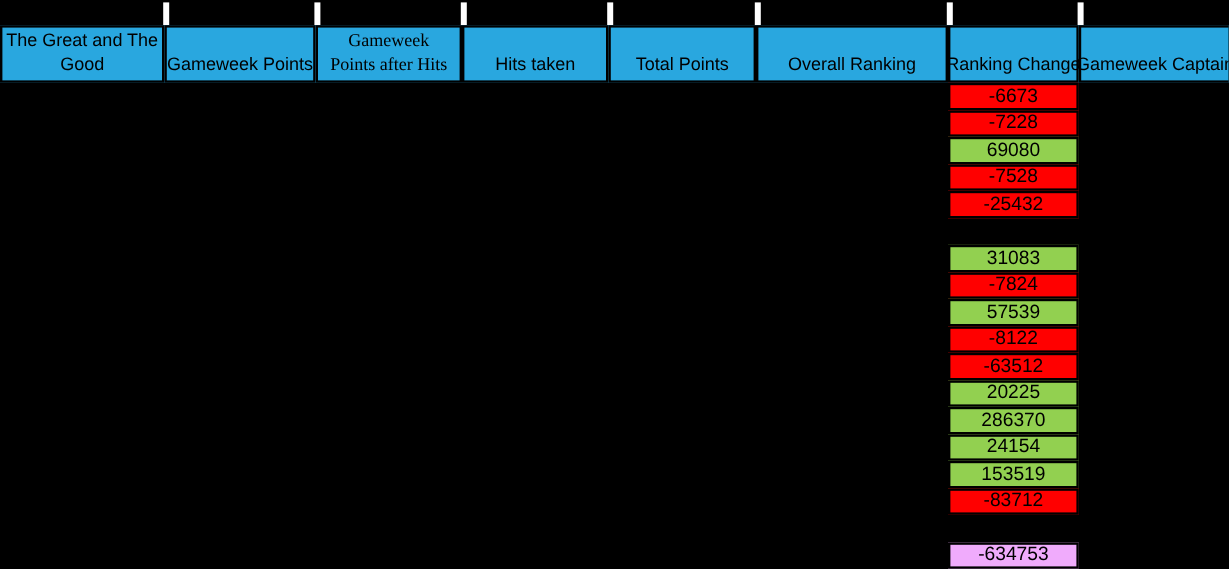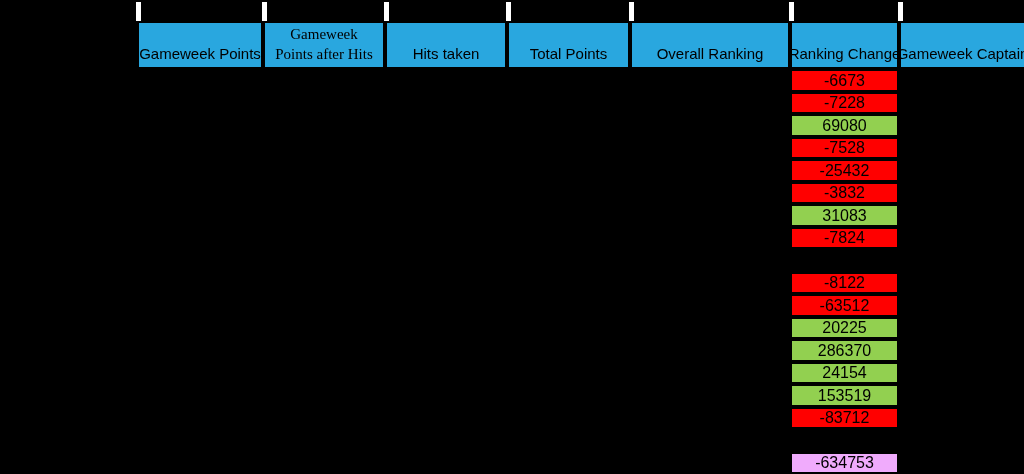--- a/index.html
+++ b/index.html
@@ -79,39 +79,41 @@
   <div class="top-strip">
       <div class="col-sep" style="left: 136px; background: rgb(255, 255, 255);"></div>
       <div class="col-sep" style="left: 262px; background: rgb(255, 255, 255);"></div>
       <div class="col-sep" style="left: 384px; background: rgb(255, 255, 255);"></div>
       <div class="col-sep" style="left: 506px; background: rgb(255, 255, 255);"></div>
       <div class="col-sep" style="left: 629px; background: rgb(255, 255, 255);"></div>
       <div class="col-sep" style="left: 789px; background: rgb(255, 255, 255);"></div>
       <div class="col-sep" style="left: 898px; background: rgb(255, 255, 255);"></div>
     </div>
   <div class="header-row">
+      <div class="th two-line" style="left: 0px; width: 137px; background: rgb(41, 167, 223);">The Great and The
+Good</div>
       <div class="th" style="left: 137px; width: 126px; background: rgb(41, 167, 223);">Gameweek Points</div>
       <div class="th two-line" style="left: 263px; width: 122px; background: rgb(41, 167, 223); font-family: Liberation Serif, serif;">Gameweek
 Points after Hits</div>
       <div class="th" style="left: 385px; width: 122px; background: rgb(41, 167, 223);">Hits taken</div>
       <div class="th" style="left: 507px; width: 123px; background: rgb(41, 167, 223);">Total Points</div>
       <div class="th" style="left: 630px; width: 160px; background: rgb(41, 167, 223);">Overall Ranking</div>
       <div class="th" style="left: 790px; width: 109px; background: rgb(41, 167, 223);">Ranking Change</div>
       <div class="th" style="left: 899px; width: 127px; background: rgb(41, 167, 223);">Gameweek Captain</div>
     </div>
   <div class="body-bg"></div>
   <div class="rank-col">
       <div class="rank-cell" style="top: 0px; height: 23px; background: rgb(255, 0, 0);">-6673</div>
       <div class="rank-cell" style="top: 23px; height: 22px; background: rgb(255, 0, 0);">-7228</div>
       <div class="rank-cell" style="top: 45px; height: 23px; background: rgb(146, 208, 80);">69080</div>
       <div class="rank-cell" style="top: 68px; height: 22px; background: rgb(255, 0, 0);">-7528</div>
       <div class="rank-cell" style="top: 90px; height: 23px; background: rgb(255, 0, 0);">-25432</div>
-      <div class="rank-cell" style="top: 113px; height: 22px; background: rgb(255, 0, 0);">-3832</div>
       <div class="rank-cell" style="top: 135px; height: 23px; background: rgb(146, 208, 80);">31083</div>
       <div class="rank-cell" style="top: 158px; height: 22px; background: rgb(255, 0, 0);">-7824</div>
+      <div class="rank-cell" style="top: 180px; height: 23px; background: rgb(146, 208, 80);">57539</div>
       <div class="rank-cell" style="top: 203px; height: 22px; background: rgb(255, 0, 0);">-8122</div>
       <div class="rank-cell" style="top: 225px; height: 23px; background: rgb(255, 0, 0);">-63512</div>
       <div class="rank-cell" style="top: 248px; height: 22px; background: rgb(146, 208, 80);">20225</div>
       <div class="rank-cell" style="top: 270px; height: 23px; background: rgb(146, 208, 80);">286370</div>
       <div class="rank-cell" style="top: 293px; height: 22px; background: rgb(146, 208, 80);">24154</div>
       <div class="rank-cell" style="top: 315px; height: 23px; background: rgb(146, 208, 80);">153519</div>
       <div class="rank-cell" style="top: 338px; height: 22px; background: rgb(255, 0, 0);">-83712</div>
       <div class="rank-cell" style="top: 383px; height: 22px; background: #f0abfc;">-634753</div>
     </div>
 </div>

